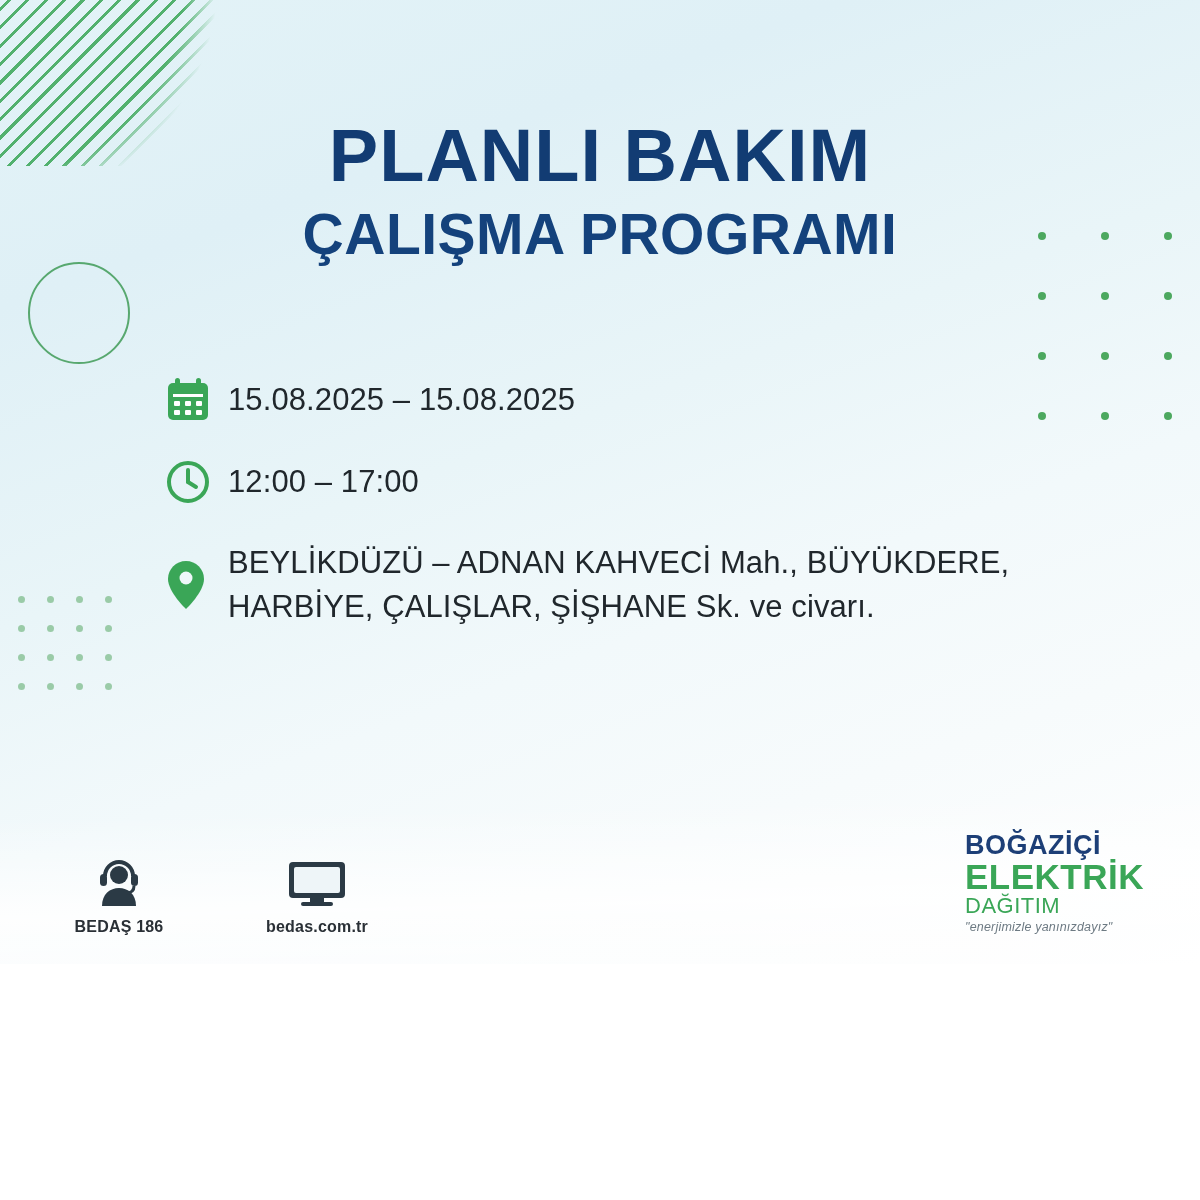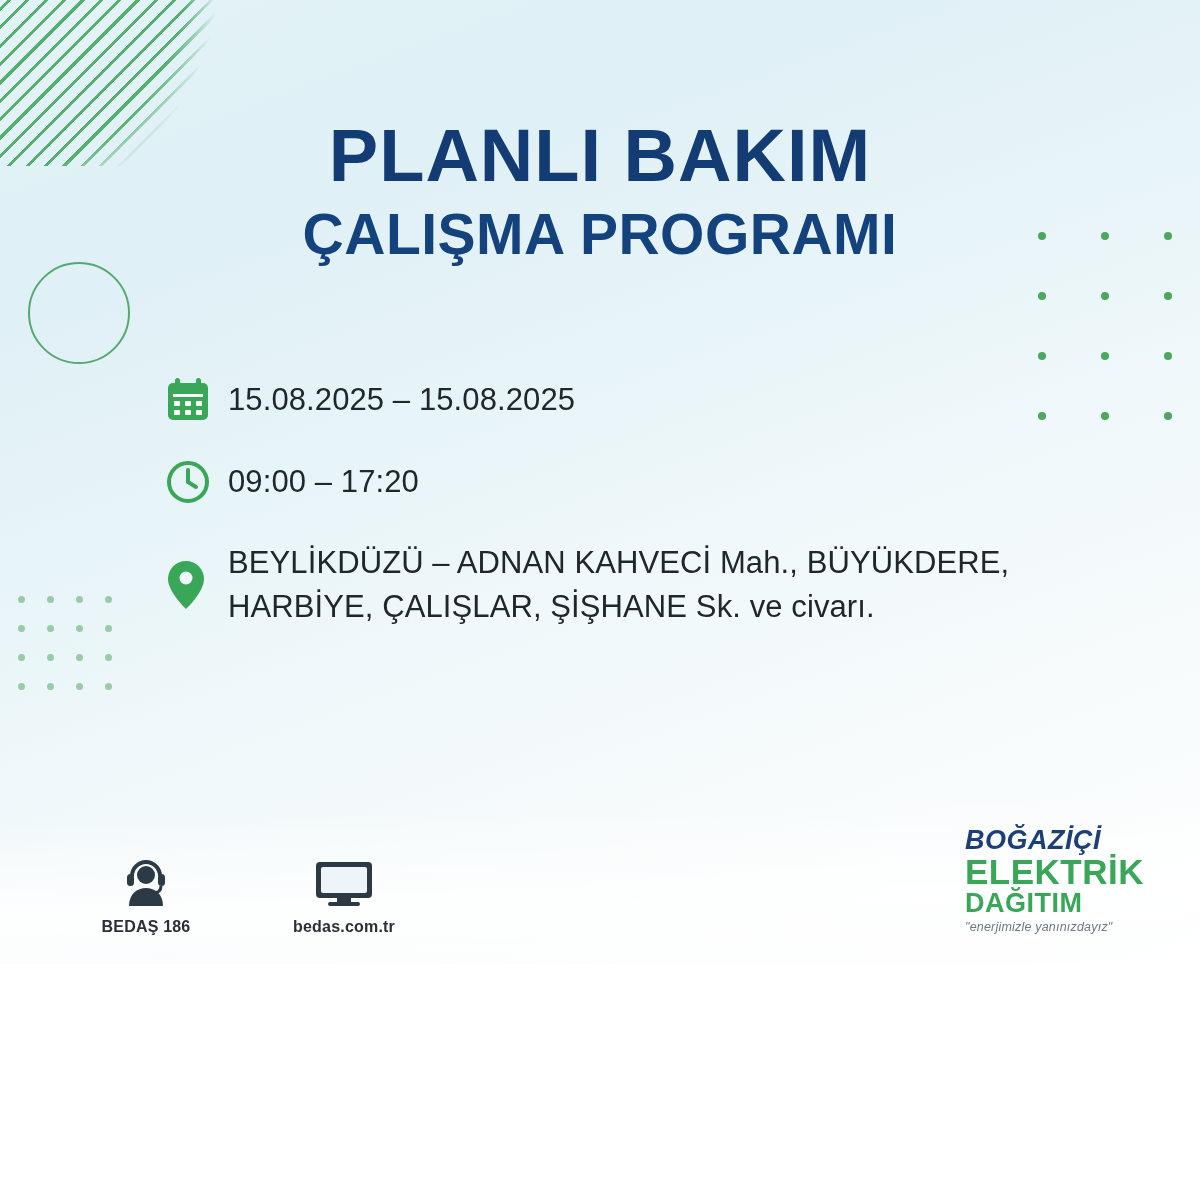--- a/index.html
+++ b/index.html
@@ -136,21 +136,21 @@
 
   
   .footer {
     position: absolute;
     left: 0; right: 0;
     bottom: 20px;
     height: 140px;
   }
   .contacts {
     position: absolute;
-    left: 76px;
+    left: 49px;
     bottom: 8px;
     display: flex;
     align-items: flex-start;
     gap: 58px;
   }
   .contact {
     display: flex;
     flex-direction: column;
     align-items: center;
     width: 140px;
@@ -165,23 +165,23 @@
     white-space: nowrap;
   }
 
   .brand {
     position: absolute;
     right: 56px;
     bottom: 10px;
     text-align: left;
     line-height: 1.02;
   }
-  .brand .b1 { font-size: 27px; font-weight: bold; color: #1d3f77; letter-spacing: .5px; font-style: italic; }
+  .brand .b1 { font-size: 27px; font-weight: bold; color: #1d3f77; letter-spacing: .5px; }
   .brand .b2 { font-size: 35px; font-weight: bold; color: #3aa657; letter-spacing: .5px; }
-  .brand .b3 { font-size: 27px; font-weight: bold; color: #3aa657; letter-spacing: .5px; }
+  .brand .b3 { font-size: 22px; font-weight: normal; color: #3aa657; letter-spacing: .5px; }
   .brand .b4 {
     margin-top: 4px;
     font-size: 12.5px;
     color: #6d7a83;
     font-style: italic;
     letter-spacing: .2px;
   }
 </style>
 </head>
 <body>
@@ -253,21 +253,21 @@
     </div>
 
     <div class="row">
       <div class="ico">
         <svg width="44" height="46" viewBox="0 0 44 46" aria-hidden="true">
           <circle cx="22" cy="23" r="19" fill="none" stroke="#3aa657" stroke-width="4"></circle>
           <line x1="22" y1="11" x2="22" y2="23" stroke="#3aa657" stroke-width="4" stroke-linecap="round"></line>
           <line x1="22" y1="23" x2="30" y2="28" stroke="#3aa657" stroke-width="4" stroke-linecap="round"></line>
         </svg>
       </div>
-      <div class="txt">09:00 – 17:20</div>
+      <div class="txt">12:00 – 17:00</div>
     </div>
 
 
     <div class="row loc">
       <div class="ico">
         <svg width="40" height="52" viewBox="0 0 40 52" aria-hidden="true">
           <path d="M20 2 C10 2 2 10 2 20 C2 33 20 50 20 50 C20 50 38 33 38 20 C38 10 30 2 20 2 Z" fill="#3aa657"></path>
           <circle cx="20" cy="19" r="6.5" fill="#eef7f9"></circle>
         </svg>
       </div>

